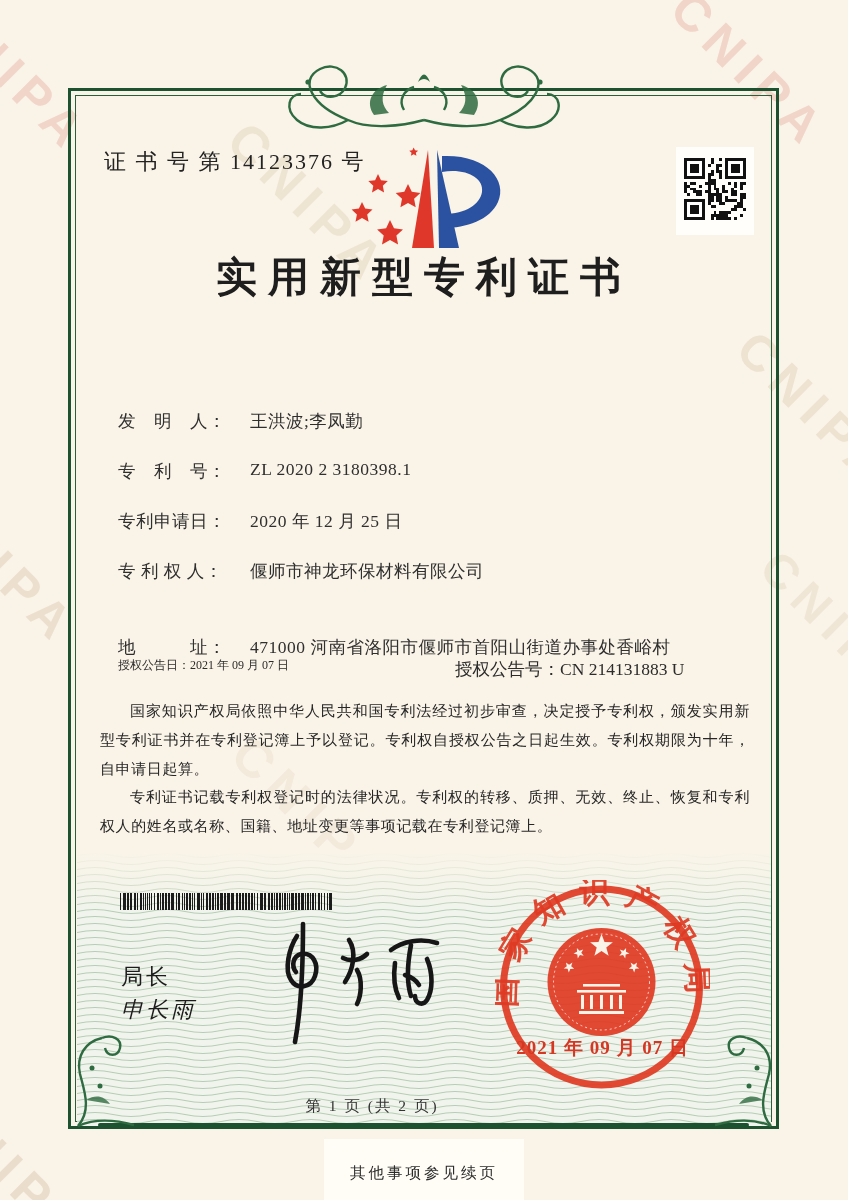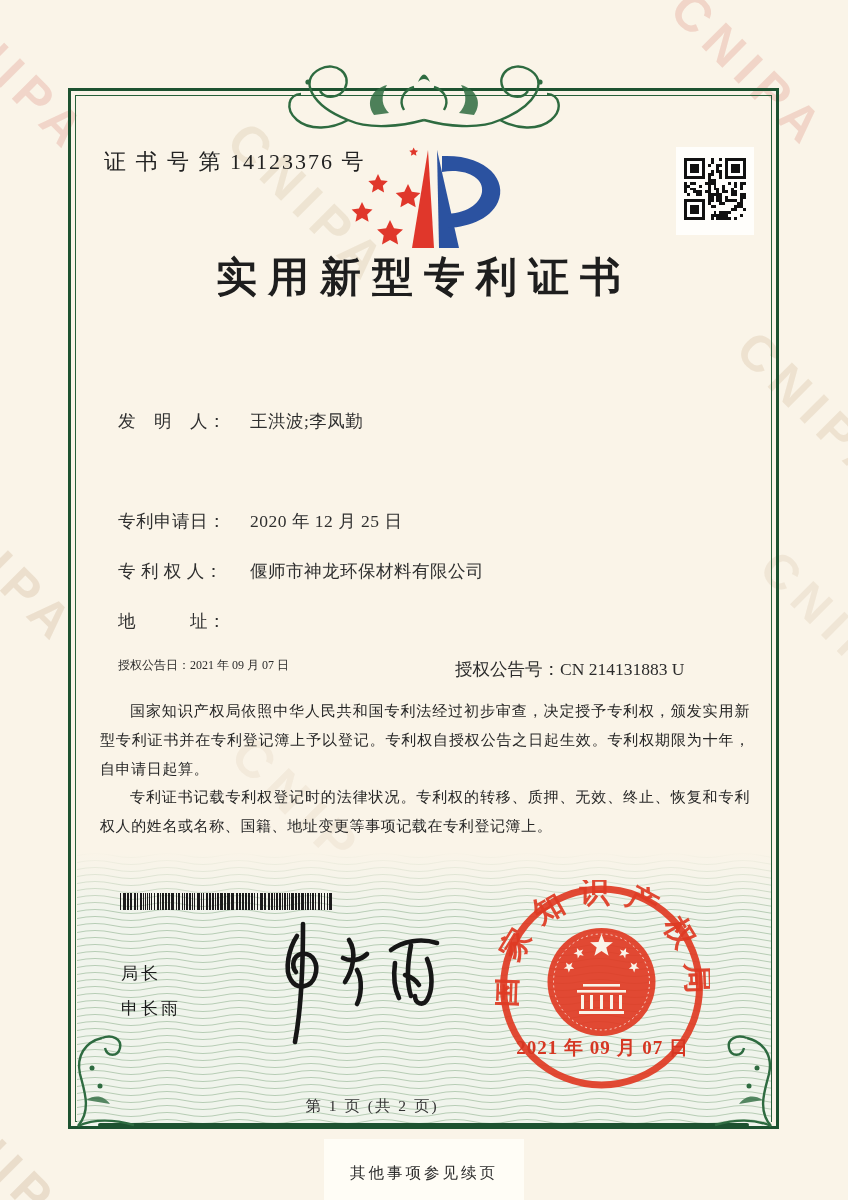--- a/index.html
+++ b/index.html
@@ -42,32 +42,32 @@
   .cert-no{position:absolute;left:104px;top:147px;font-size:22px;letter-spacing:2px;z-index:3;color:#222;}
   .logo{position:absolute;left:338px;top:140px;z-index:3;}
   .qrbox{position:absolute;left:676px;top:147px;width:78px;height:88px;background:#fffefb;z-index:3;}
   .qrbox svg{position:absolute;left:8px;top:11px;}
   .title{position:absolute;left:0;top:250px;width:848px;text-align:center;
     font-size:41px;font-weight:bold;letter-spacing:11px;color:#1e1e1e;z-index:3;}
   
   .field-row{position:absolute;left:118px;display:flex;font-size:17.5px;z-index:3;color:#2f2f2f;}
   .field-label{flex:none;width:132px;letter-spacing:0.5px;}
   .field-value{letter-spacing:0.5px;}
-  .r1{top:357px}.r2{top:409px}.r3{top:459px}.r4{top:509px}.r5{top:559px}.r6{top:609px}
+  .r1{top:357px}.r2{top:409px}.r3{top:459px}.r4{top:509px}.r5{top:559px}.r6{top:635px}
   .grant-a{position:absolute;left:118px;top:657px;font-size:12px;z-index:3;text-align:center;}
   .grant-b{position:absolute;left:455px;top:657px;font-size:17.5px;z-index:3;text-align:right;}
   
   .body-text{position:absolute;left:100px;top:697px;width:650px;z-index:3;
     font-size:15px;line-height:1.92;text-align:justify;letter-spacing:0.6px;color:#262626;}
   .body-text p{margin:0;text-indent:2em;}
   
   .barcode{position:absolute;left:120px;top:893px;z-index:3;}
   .director{position:absolute;left:121px;top:962px;z-index:3;
-    font-family:"Liberation Sans", sans-serif;font-size:17px;color:#1c1c1c;letter-spacing:3px;}
-  .director .name{margin-top:12px;}
+    font-family:"Liberation Sans", sans-serif;font-size:22px;color:#1c1c1c;letter-spacing:3px;}
+  .director .name{margin-top:3px;font-style:italic;}
   .signature{position:absolute;left:245px;top:918px;z-index:3;}
   .seal{position:absolute;left:495px;top:880px;z-index:3;}
   .seal-date{position:absolute;left:495px;top:1035px;width:215px;text-align:center;z-index:4;
     color:#d63723;font-size:19px;letter-spacing:1px;font-weight:bold;}
   .page-info{position:absolute;left:0;top:1096px;width:744px;text-align:center;z-index:3;
     font-size:15.5px;letter-spacing:2px;color:#333;}
   .cont-note{position:absolute;left:50%;transform:translateX(-50%);top:1139px;z-index:3;
     background:#fffdf6;padding:24px 26px;font-size:15.5px;letter-spacing:3px;color:#2b2b2b;}
 </style>
 </head>
@@ -279,30 +279,35 @@
         <rect x="2" y="16" width="3" height="3" fill="#111"></rect>
       </svg>
   </div>
 
   <div class="title">实用新型专利证书</div>
 
   <div class="field-row r2">
     <span class="field-label">发　明　人：</span>
     <span class="field-value">王洪波;李凤勤</span>
   </div>
+  <div class="field-row r3">
+    <span class="field-label">专　利　号：</span>
+    <span class="field-value">ZL 2020 2 3180398.1</span>
+  </div>
   <div class="field-row r4">
     <span class="field-label">专利申请日：</span>
     <span class="field-value">2020 年 12 月 25 日</span>
   </div>
   <div class="field-row r5">
     <span class="field-label">专 利 权 人：</span>
     <span class="field-value">偃师市神龙环保材料有限公司</span>
   </div>
   <div class="field-row r6">
     <span class="field-label">地　　　址：</span>
+    <span class="field-value">471000 河南省洛阳市偃师市首阳山街道办事处香峪村</span>
   </div>
 
   <div class="grant-a">
     <span>授权公告日：</span><span>2021 年 09 月 07 日</span>
   </div>
   <div class="grant-b">
     <span>授权公告号：</span><span>CN 214131883 U</span>
   </div>
 
   <div class="body-text">

